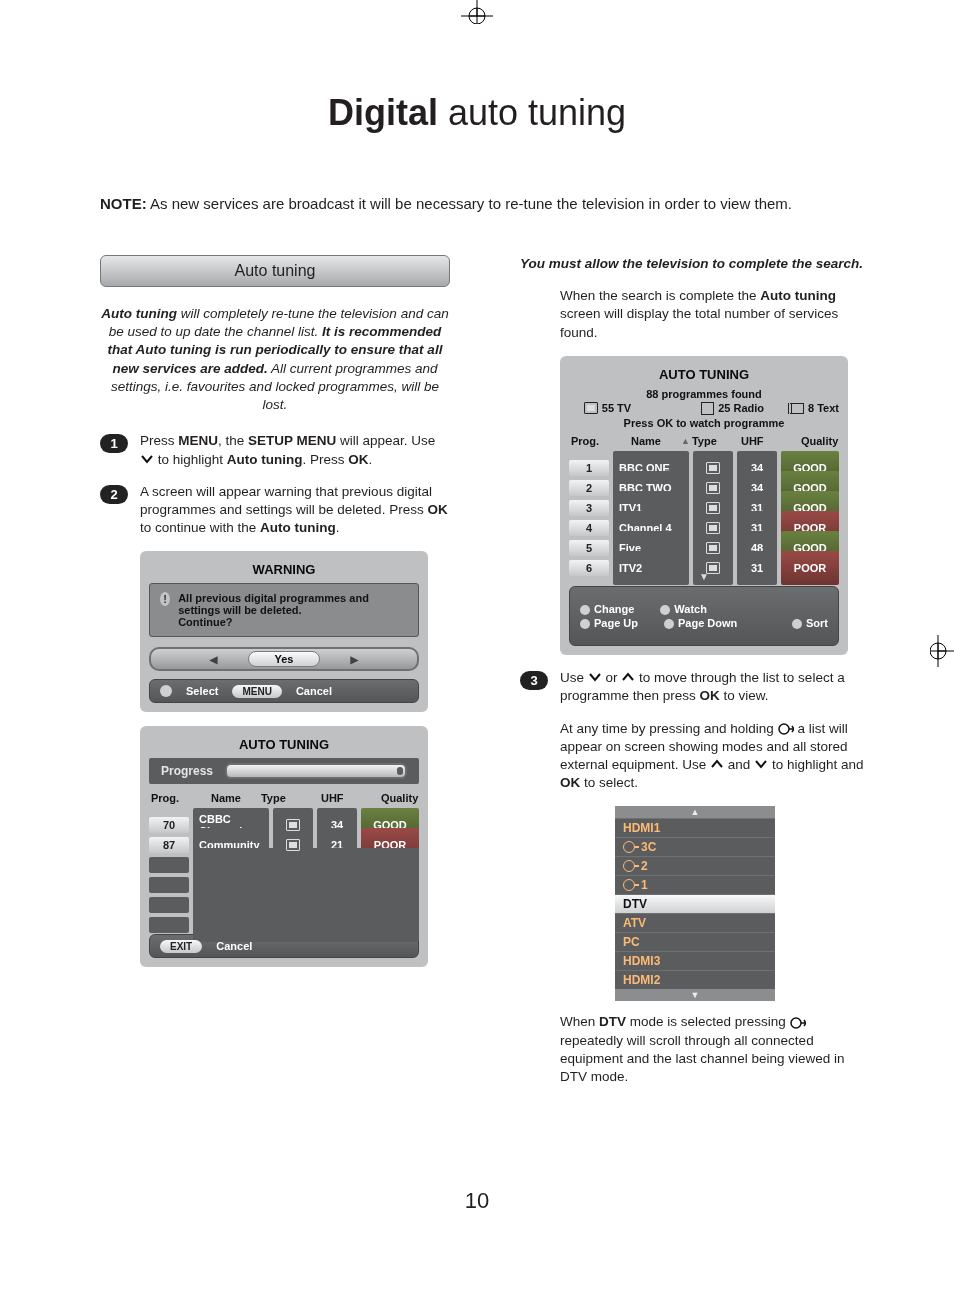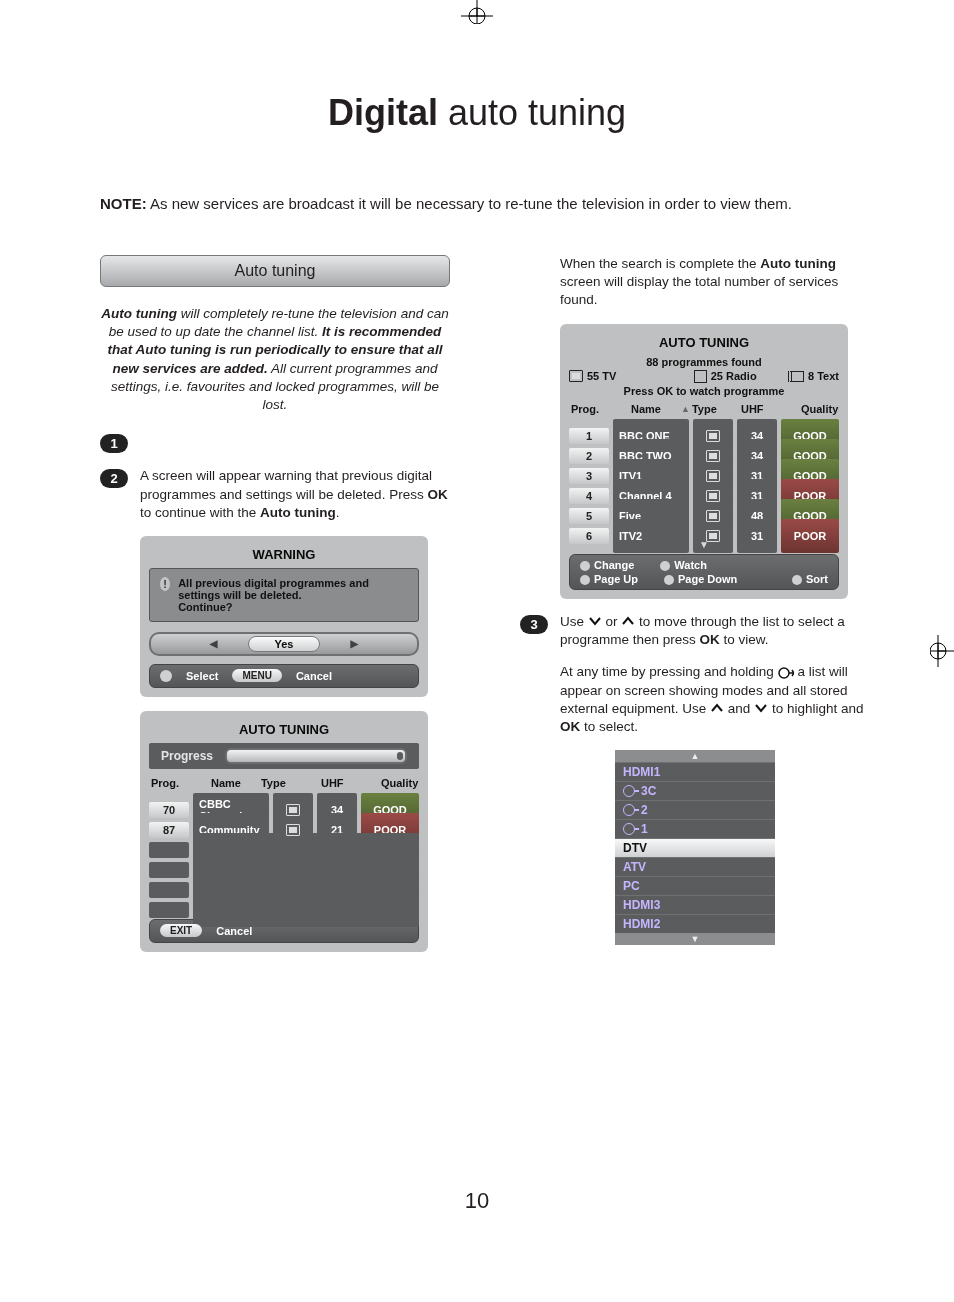--- a/index.html
+++ b/index.html
@@ -129,40 +129,40 @@
   .row .cell.c-center{justify-content:center;padding:0;}
   .row .cell.q{justify-content:center;padding:0;}
   .q.good{background:linear-gradient(#6a8040,#495a2d);}
   .q.poor{background:linear-gradient(#9a4a47,#6c3431);}
   .row.empty .cell,.row.empty .cell-prog{background:var(--grey-dark);}
   .row.empty .cell-prog{background:var(--grey-dark);}
   .tv-icon{width:12px;height:10px;border:1.5px solid #ddd;border-radius:1px;position:relative;}
   .tv-icon::before{content:"";position:absolute;inset:2px;background:#ddd;}
   
   .subhead{text-align:center;font-size:11px;color:#111;margin:2px 0;}
-  .subhead.split{display:flex;justify-content:space-between;gap:24px;font-weight:700;}
+  .subhead.split{display:flex;justify-content:flex-end;gap:24px;font-weight:700;}
   .results-footer{
     margin-top:4px;border-radius:6px;
     background:linear-gradient(#6c6d6f,#545557);border:1px solid #444;
-    color:#fff;font-size:11px;padding:4px 10px;display:flex;flex-direction:column;gap:2px;
+    color:#fff;font-size:11px;padding:16px 10px;display:flex;flex-direction:column;gap:2px;
   }
   .results-footer .line{display:flex;gap:26px;}
   .results-footer .dot{width:10px;height:10px;border-radius:50%;background:#cfd0d2;display:inline-block;margin-right:4px;vertical-align:middle;}
   .sort-spacer{margin-left:auto;text-align:right;}
   .scroll-arrow{display:flex;justify-content:center;margin:1px 0;}
   .scroll-arrow span{font-size:10px;color:#d9dadb;}
   
   .input-list{
     width:160px;margin:10px auto 12px auto;font-family:Arial,Helvetica,sans-serif;font-weight:700;
   }
   .input-list .arrow-top,.input-list .arrow-bot{
     height:12px;background:#8c8d8f;display:flex;align-items:center;justify-content:center;color:#eee;font-size:9px;
   }
   .input-list .row-i{
-    height:18px;background:var(--grey-dark);border-top:1px solid #6f7072;color:#c4b5fd;font-size:12px;
+    height:18px;background:var(--grey-dark);border-top:1px solid #6f7072;color:#fdba74;font-size:12px;
     display:flex;align-items:center;padding:0 8px;gap:6px;
   }
   .input-list .row-i.sel{background:linear-gradient(#f7f8f8,#d0d1d3);color:#111;}
   .ext-icon{width:10px;height:10px;border:1.5px solid currentColor;border-radius:50%;position:relative;}
   .ext-icon::after{content:"";position:absolute;right:-5px;top:4px;width:5px;height:2px;background:currentColor;}
   .glyph-down,.glyph-up{display:inline-flex;align-items:center;justify-content:center;width:14px;}
   .glyph-down svg,.glyph-up svg{display:block;}
   .ext-inline svg{display:inline-block;vertical-align:middle;}
   
   .page-num{position:absolute;left:0;right:0;bottom:88px;text-align:center;font-size:22px;font-weight:400;}
@@ -202,20 +202,27 @@
   <div class="col left">
 
     <div class="auto-tuning-header">Auto tuning</div>
 
     <p class="intro">
       <b>Auto tuning</b><span> will completely re-tune the television and can be used to up date the channel list. </span><b>It is recommended that Auto tuning is run periodically to ensure that all new services are added.</b><span> All current programmes and settings, i.e. favourites and locked programmes, will be lost.</span>
     </p>
 
     <div class="step">
       <div class="step-num">1</div>
+      <div class="step-text">
+        <span>Press </span><b>MENU</b><span>, the </span><b>SETUP MENU</b><span> will appear. Use </span><span class="glyph-down">
+            <svg width="12" height="10">
+              <path d="M1 2 L6 8 L11 2" fill="none" stroke="#111" stroke-width="2"></path>
+            </svg>
+          </span><span> to highlight </span><b>Auto tuning</b><span>. Press </span><b>OK</b><span>.</span>
+      </div>
     </div>
 
     <div class="step">
       <div class="step-num">2</div>
       <div class="step-text">
         <span>A screen will appear warning that previous digital programmes and settings will be deleted. Press </span><b>OK</b><span> to continue with the </span><b>Auto tuning</b><span>.</span>
       </div>
     </div>
 
     <div class="osd" style="margin-left:40px;width:270px;">
@@ -291,20 +298,21 @@
       <div class="osd-footer">
         <span class="pill">EXIT</span>
         <span>Cancel</span>
       </div>
     </div>
 
   </div>
 
   <div class="col right">
 
+    <p class="right-para ital">You must allow the television to complete the search.</p>
 
     <p class="right-para" style="margin-left:40px;padding-right:10px;">
       <span>When the search is complete the </span><b>Auto tuning</b><span> screen will display the total number of services found.</span>
     </p>
 
     <div class="osd" style="margin-left:40px;width:270px;">
       <div class="osd-title">AUTO TUNING</div>
       <div class="subhead">88 programmes found</div>
       <div class="subhead split">
         <span style="display:flex;align-items:center;gap:4px;">
@@ -463,18 +471,24 @@
           <div class="row-i">
             <span>HDMI3</span>
           </div>
           <div class="row-i">
             <span>HDMI2</span>
           </div>
         </div>
       <div class="arrow-bot">▼</div>
     </div>
 
+    <p class="right-para" style="margin-left:40px;">
+      <span>When </span><b>DTV</b><span> mode is selected pressing </span><span class="ext-inline"><svg width="16" height="12">
+            <circle cx="6" cy="6" r="5" fill="none" stroke="#111" stroke-width="1.5"></circle>
+            <path d="M11 6 L16 6 M14 3 L16 6 L14 9" fill="none" stroke="#111" stroke-width="1.5"></path>
+          </svg></span><span> repeatedly will scroll through all connected equipment and the last channel being viewed in DTV mode.</span>
+    </p>
 
   </div>
 
   <div class="page-num">10</div>
 
 </div>
 
 </body></html>

